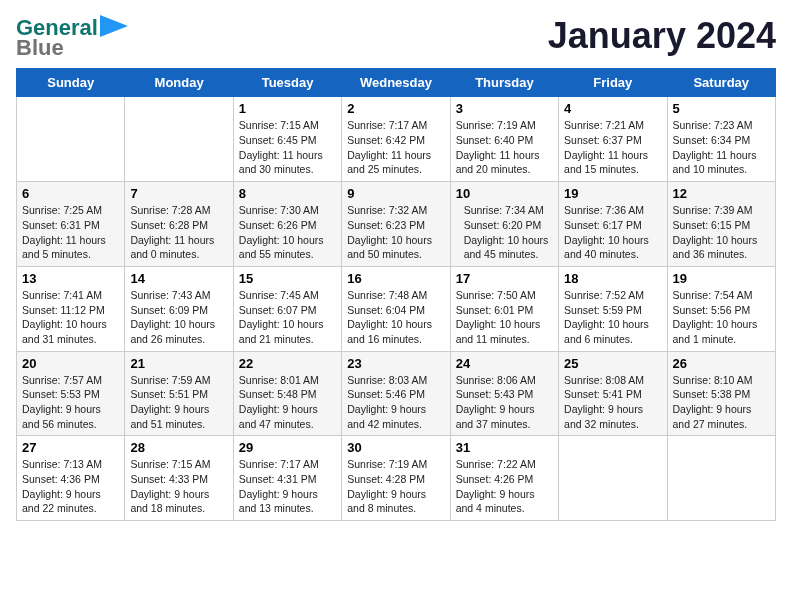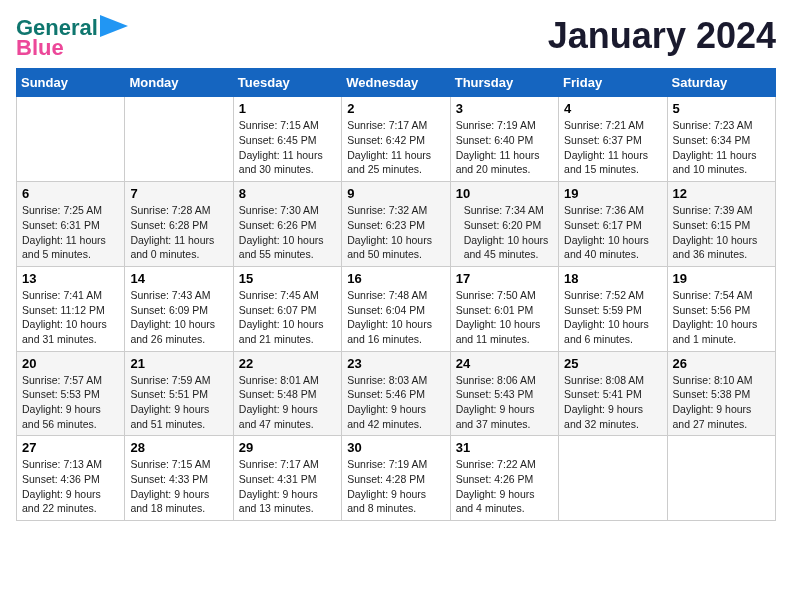--- a/index.html
+++ b/index.html
@@ -41,21 +41,21 @@
     }
     table {
       width: 100%;
       border-collapse: collapse;
       font-size: 11px;
     }
     thead tr th {
       background-color: #1565c0;
       color: #fff;
       padding: 6px 4px;
-      text-align: left;
+      text-align: center;
       font-size: 13px;
       font-weight: bold;
       border: 1px solid #1565c0;
       margin-left: 34px;
     }
     tbody tr td {
       border: 1px solid #ccc;
       padding: 4px 5px;
       vertical-align: top;
       width: 108px;
@@ -84,21 +84,21 @@
 <div class="header-area">
   <div class="logo">
     <div style="display:flex;align-items:center;">
       <span class="logo-text">
         <span style="color:#0f766e;text-align:right;">General</span>
       </span>
       <svg width="28" height="22" viewBox="0 0 28 22" style="margin-left:2px;margin-top:-4px;">
         <polygon points="0,0 28,11 0,22" fill="#2196f3"></polygon>
       </svg>
     </div>
-    <span class="logo-text" style="color:#ec4899;font-size:22px;font-weight:bold;margin-top:-4px;">Blue</span>
+    <span class="logo-text" style="color:#737373;font-size:22px;font-weight:bold;margin-top:-4px;">Blue</span>
   </div>
   <div class="title-area">
     <div class="month-title">January 2024</div>
   </div>
 </div>
 
 <table>
   <thead>
     <tr id="thead-row">
         <th>Sunday</th>

